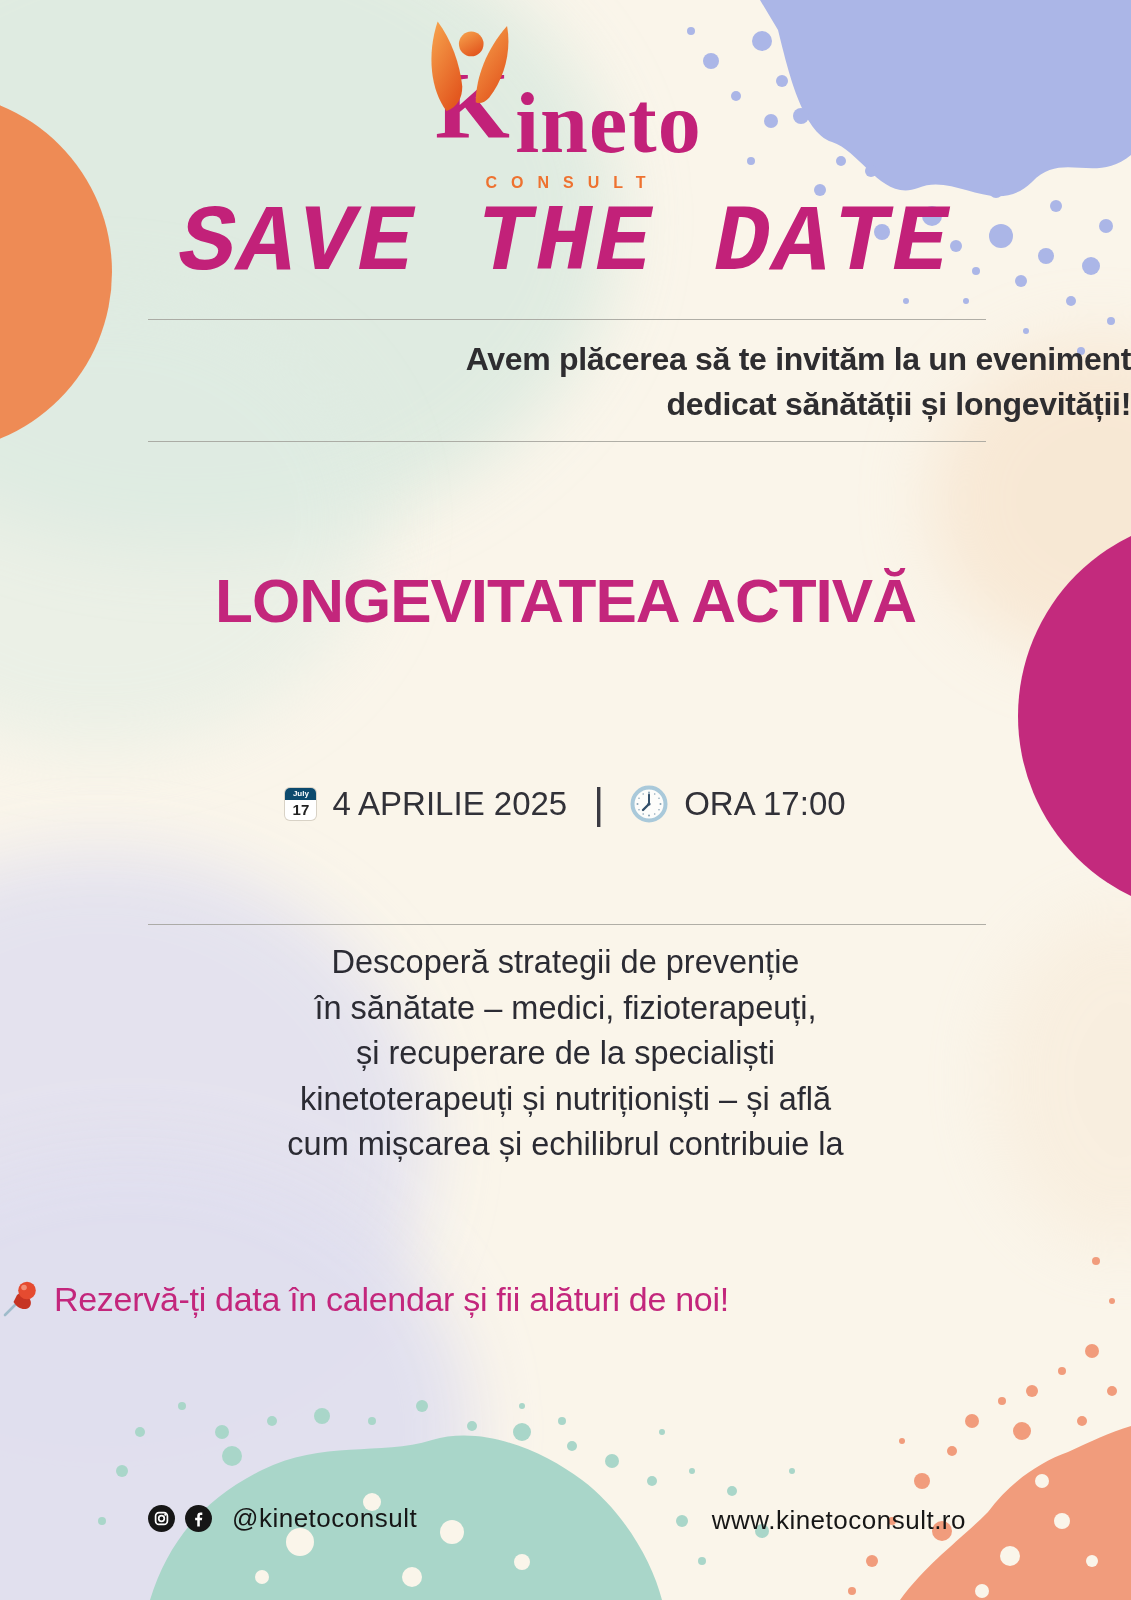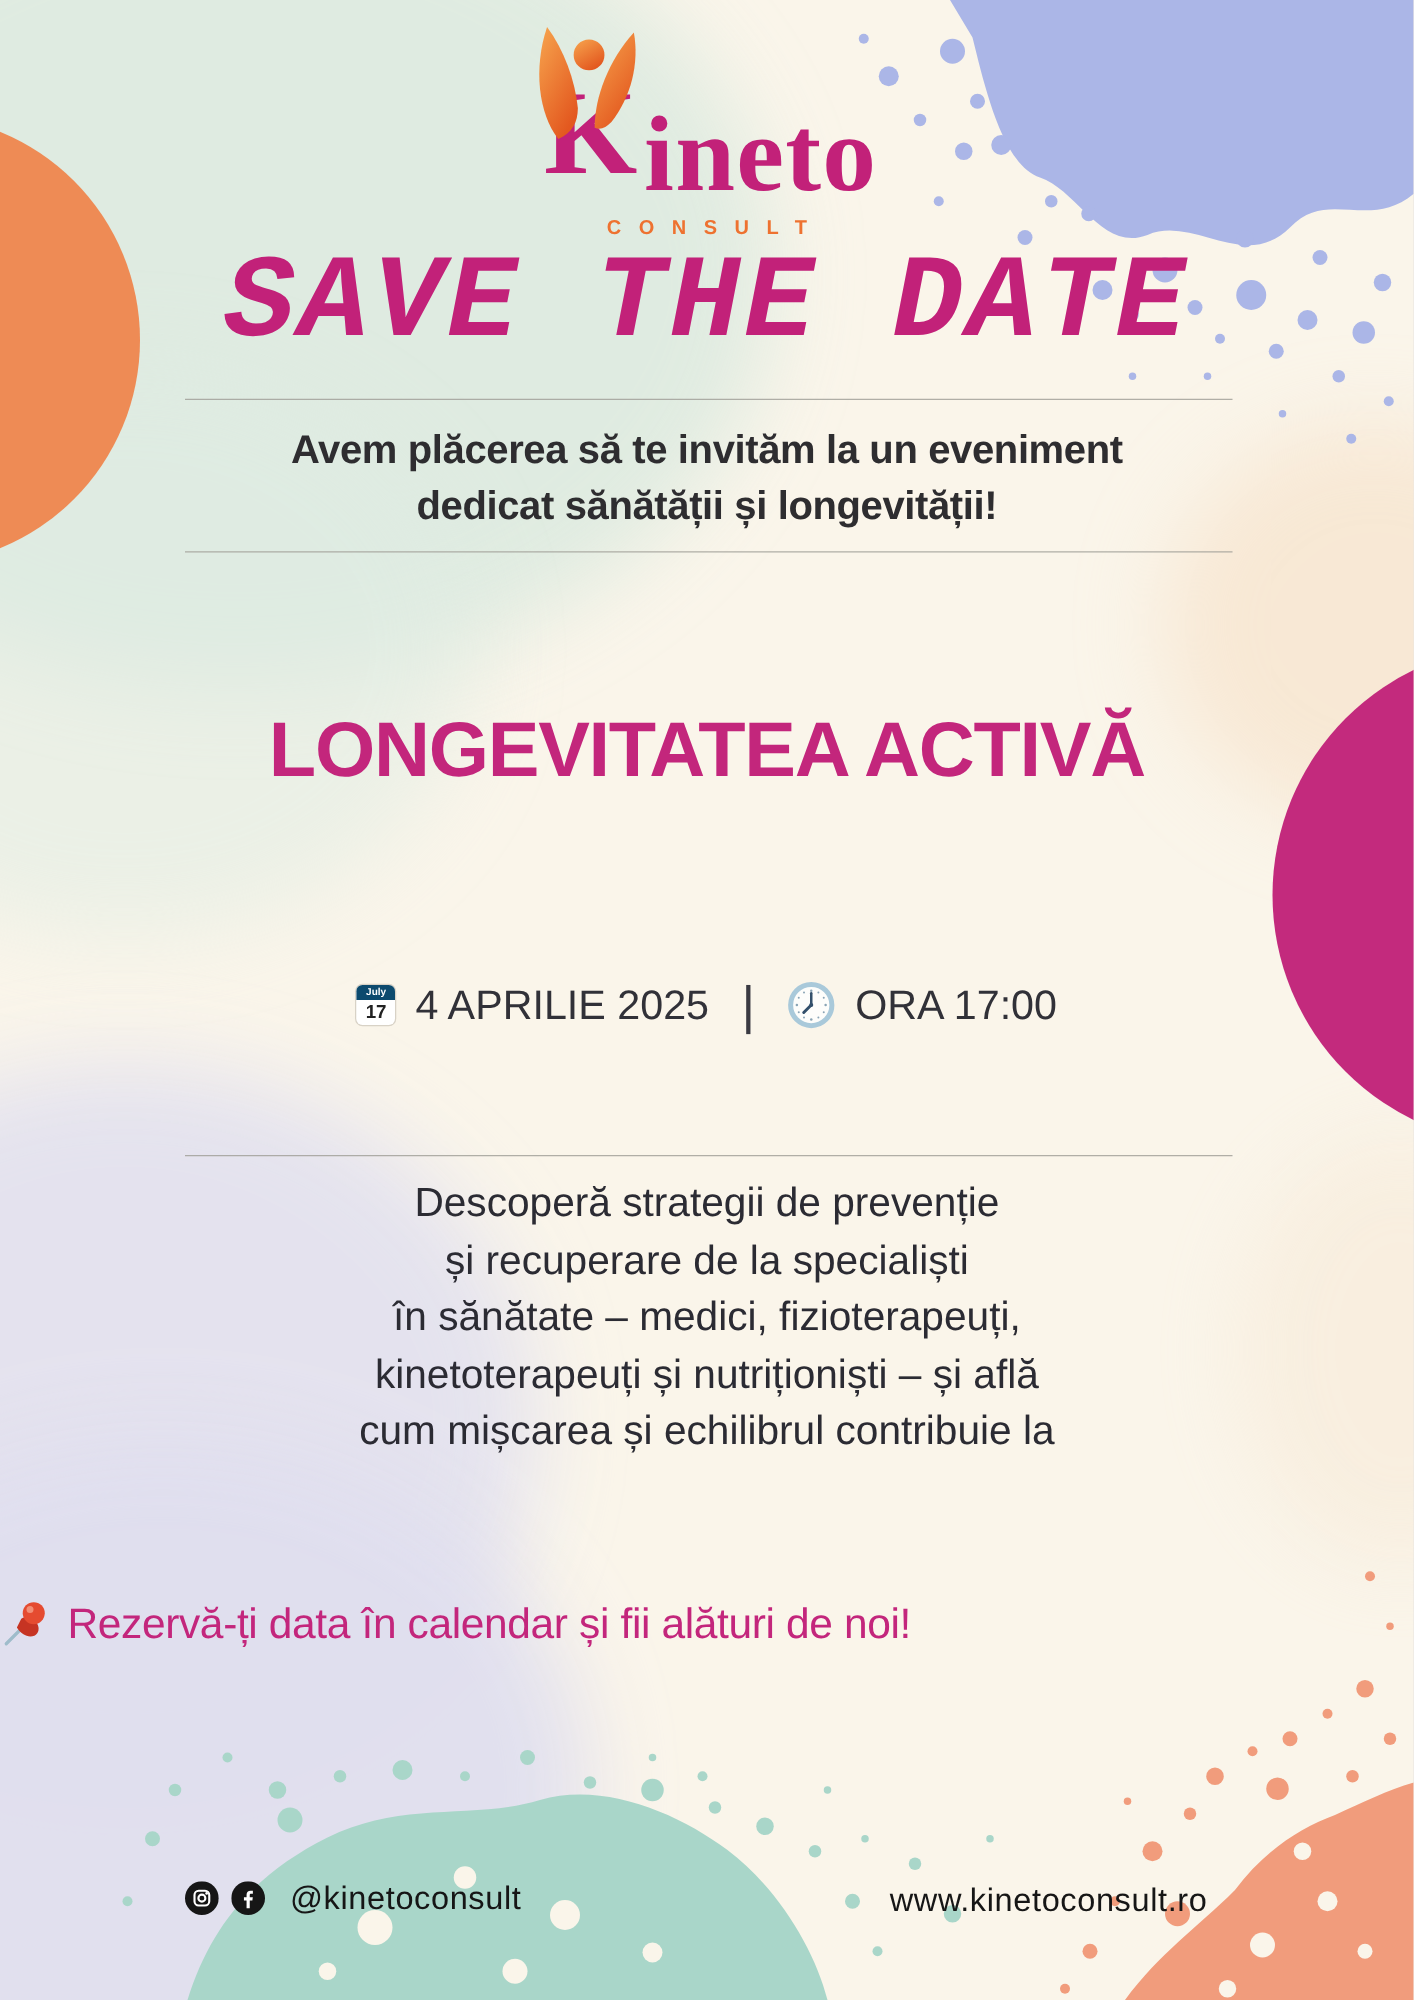--- a/index.html
+++ b/index.html
@@ -37,21 +37,21 @@
 
   
   .save{
     position:absolute; top:194px; left:0; right:0; text-align:center;
     font-family:Liberation Mono, monospace; font-style:italic; font-weight:700;
     font-size:94px; line-height:100px; letter-spacing:3px; color:var(--magenta-deep); z-index:3;
   }
   .rule{position:absolute; left:148px; width:838px; border-top:1.6px solid var(--line); opacity:.85; z-index:3;}
   .rule-1{top:319px;} .rule-2{top:441px;} .rule-3{top:924px;}
   .intro{
-    position:absolute; top:337px; left:0; right:0; text-align:center;
+    position:absolute; top:337px; left:0; right:0; text-align:right;
     font-weight:700; font-size:32px; line-height:45px; letter-spacing:-.3px; color:var(--dark); z-index:3;
   }
 
   
   .event-title{
     position:absolute; top:568px; left:0; right:0; text-align:center;
     font-weight:700; font-size:62px; line-height:66px; letter-spacing:-1px; color:var(--magenta); z-index:3;
   }
   .event-sub{
     position:absolute; top:640px; left:0; right:0; text-align:center;
@@ -296,22 +296,22 @@
       </g>
       <circle cx="19" cy="19" r="1.6" fill="#33506B"></circle>
     </svg>
     <span>ORA 17:00</span>
   </div>
 
   <div class="rule rule-3"></div>
 
   <div class="desc">
     <div>Descoperă strategii de prevenție</div>
+    <div>în sănătate – medici, fizioterapeuți,</div>
     <div>și recuperare de la specialiști</div>
-    <div>în sănătate – medici, fizioterapeuți,</div>
     <div>kinetoterapeuți și nutriționiști – și află</div>
     <div>cum mișcarea și echilibrul contribuie la</div>
   </div>
 
   <div class="cta">
     <svg class="pin" viewBox="0 0 42 42" aria-hidden="true">
       <line x1="5" y1="37" x2="16" y2="26" stroke="#9FBCCB" stroke-width="2.6" stroke-linecap="round"></line>
       <path d="M17,17 C21,14 26,16 29.5,20.5 C32,24.5 31,28.5 27.5,30.5 C22.5,32.5 17,29.5 13.5,24 Z" fill="#C63423"></path>
       <circle cx="27" cy="12.5" r="8.8" fill="#E54B30"></circle>
       <circle cx="24" cy="9.5" r="2.8" fill="#F28E75"></circle>

